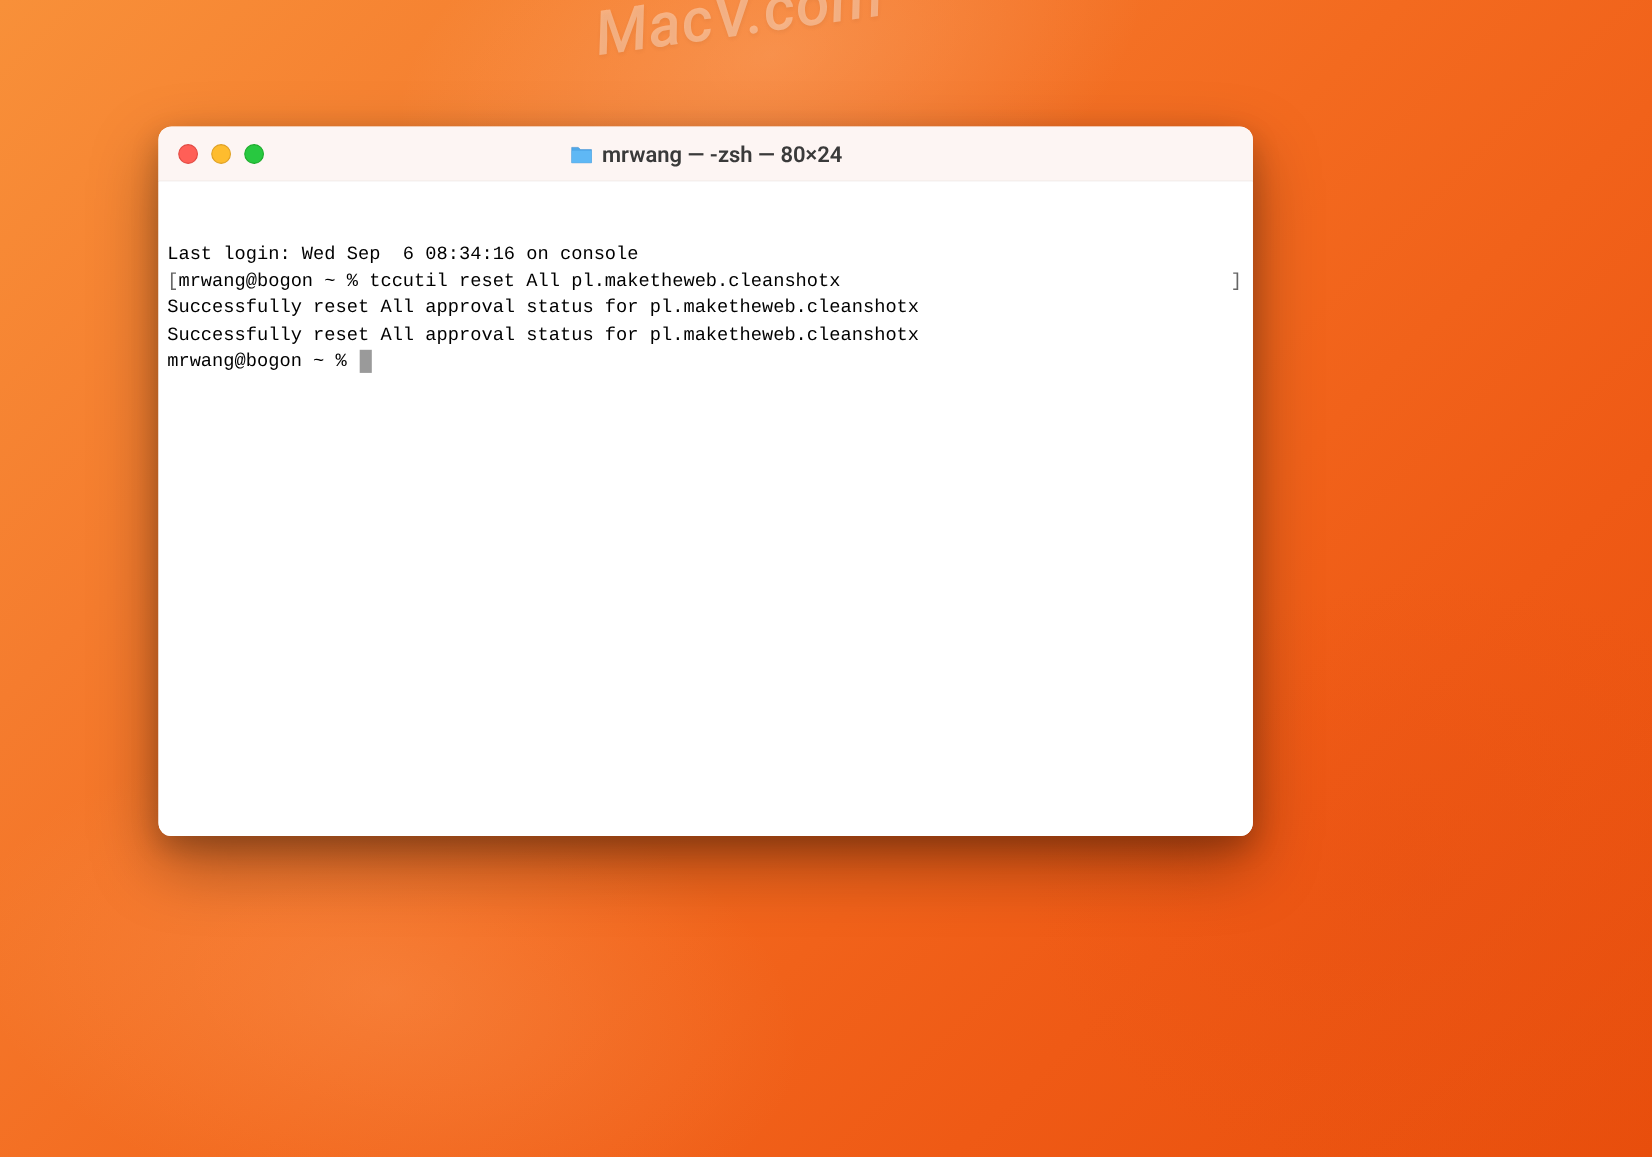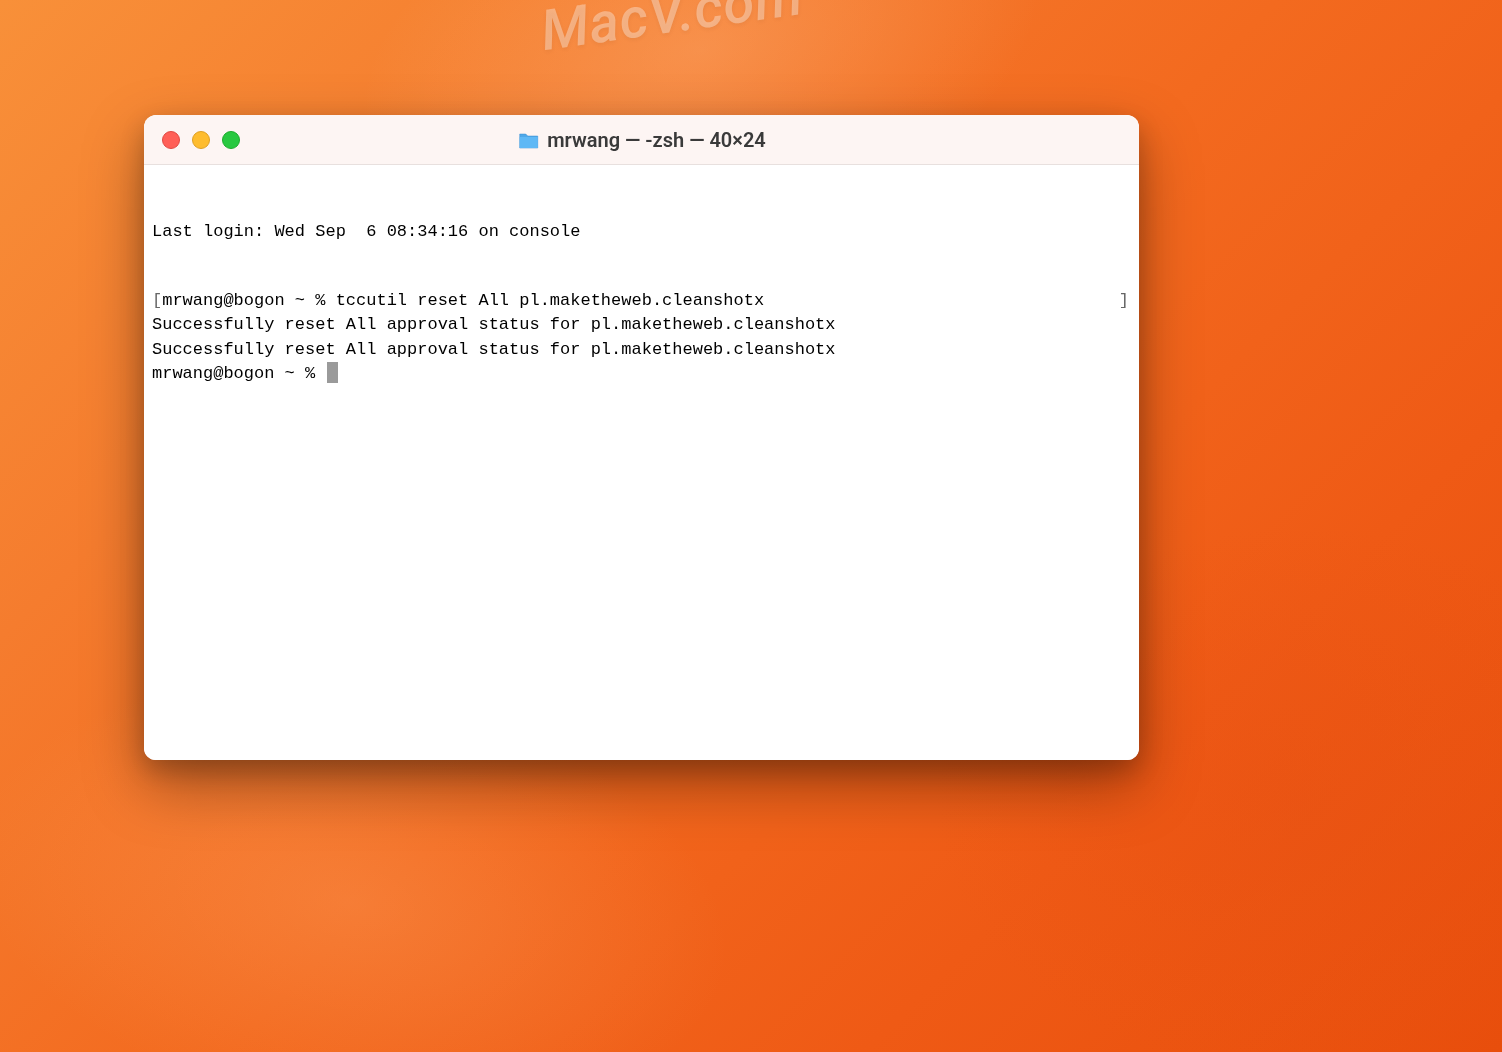--- a/index.html
+++ b/index.html
@@ -156,21 +156,20 @@
       white-space: pre;
       overflow: hidden;
     }
     
     .terminal-line {
       display: block;
     }
     
     .bracket-line {
       position: relative;
-      margin-top: 44px;
     }
     
     .left-bracket {
       color: #666;
     }
     
     .right-bracket {
       position: absolute;
       right: 2px;
       color: #666;
@@ -202,19 +201,19 @@
       <div class="traffic-light minimize"></div>
       <div class="traffic-light zoom"></div>
     </div>
     <div class="window-title">
       <span class="folder-icon">
         <svg viewBox="0 0 22 18" xmlns="http://www.w3.org/2000/svg">
           <path d="M2 2 L8 2 L10 4 L20 4 L20 16 L2 16 Z" fill="#4fa8e8" stroke="#3a8cd0" stroke-width="0.5"></path>
           <path d="M2 5 L20 5 L20 16 L2 16 Z" fill="#5fb8f5"></path>
         </svg>
       </span>
-      <span>mrwang — -zsh — 40×24</span>
+      <span>mrwang — -zsh — 80×24</span>
     </div>
   </div>
   <div class="terminal-body">
     <span class="terminal-line">Last login: Wed Sep  6 08:34:16 on console</span><span class="terminal-line bracket-line"><span class="left-bracket">[</span><span>mrwang@bogon ~ % tccutil reset All pl.maketheweb.cleanshotx</span><span class="right-bracket">]</span></span><span class="terminal-line">Successfully reset All approval status for pl.maketheweb.cleanshotx</span><span class="terminal-line">Successfully reset All approval status for pl.maketheweb.cleanshotx</span><span class="terminal-line"><span>mrwang@bogon ~ % </span><span class="cursor-block"></span></span>
   </div>
 </div>
 
 </body></html>

